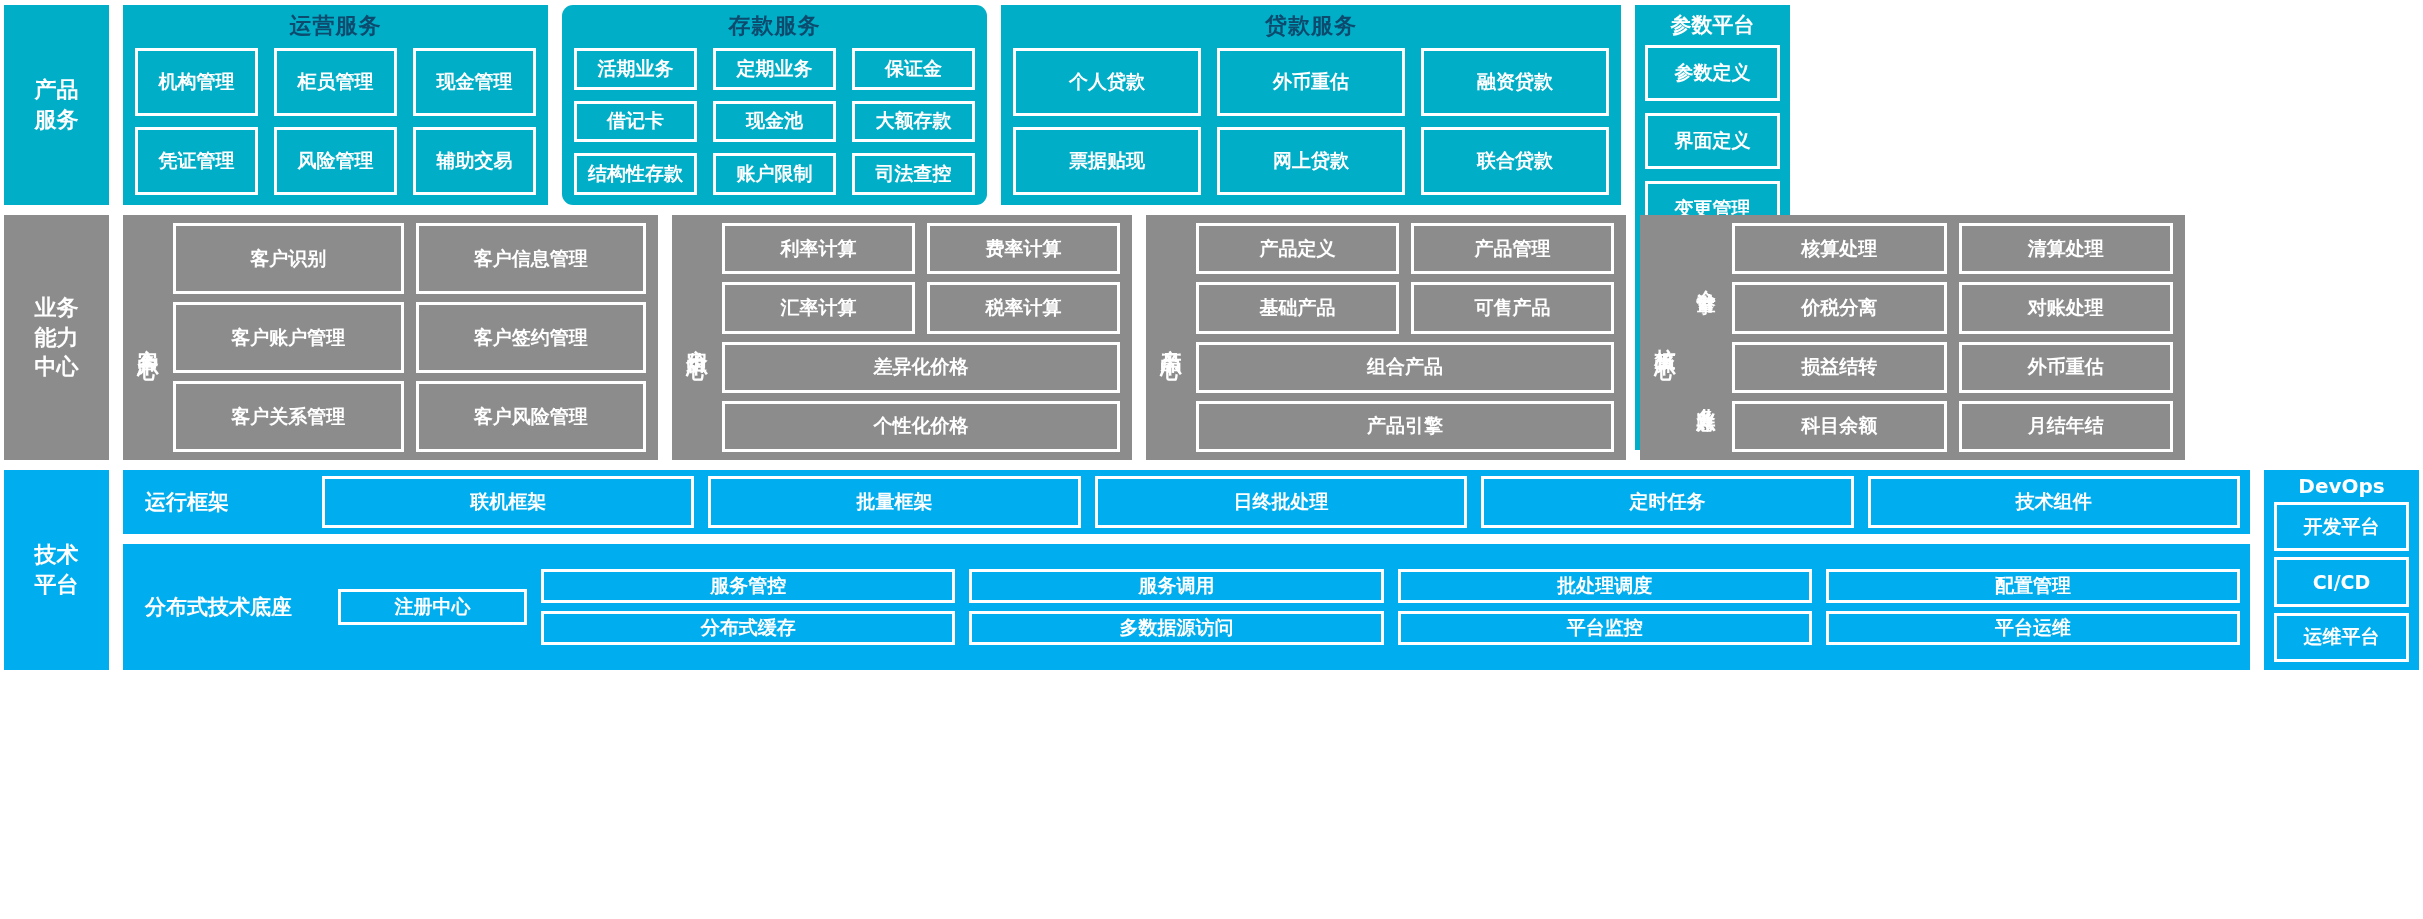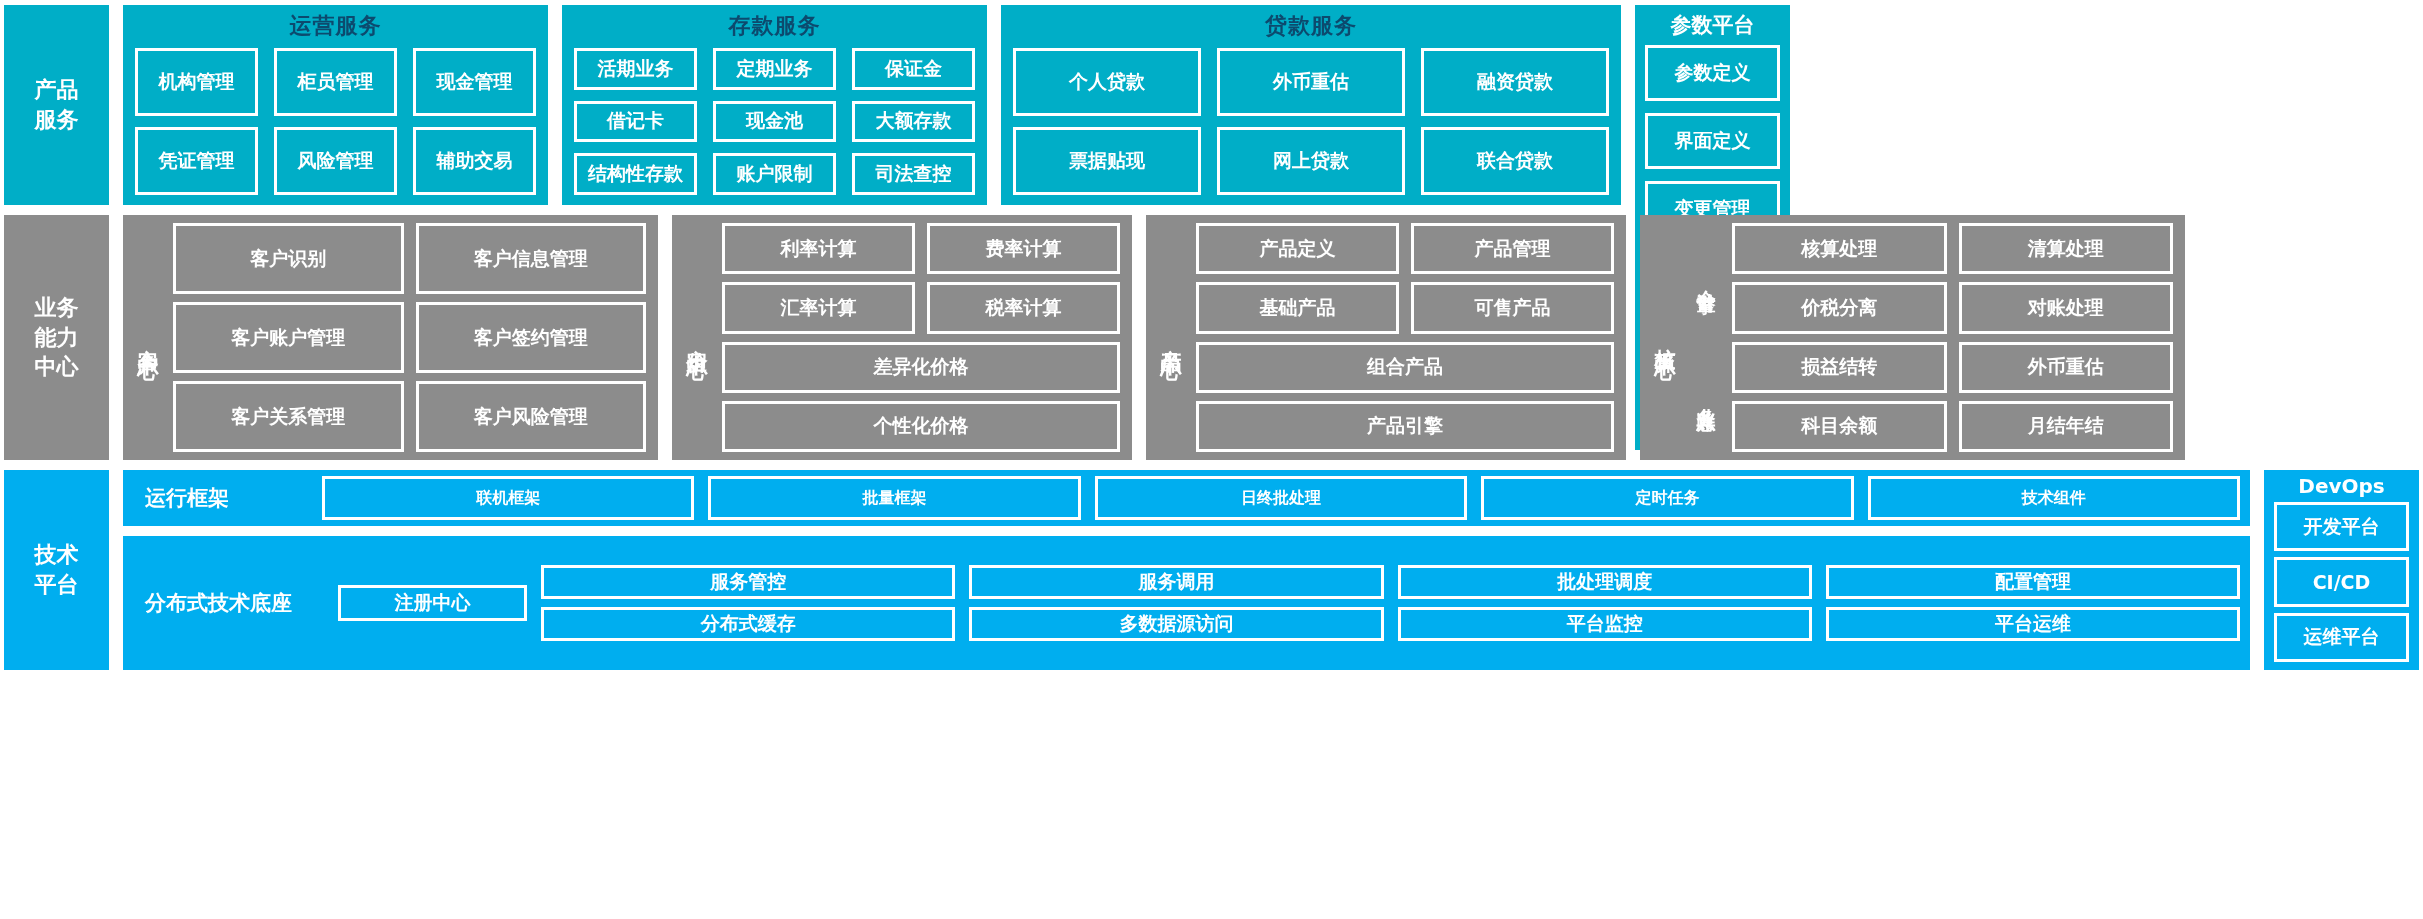--- a/index.html
+++ b/index.html
@@ -72,21 +72,21 @@
     justify-content: center;
     color: #fff;
     font-weight: bold;
     font-size: 19px;
     text-align: center;
     padding: 2px;
   }
 
   
   .p-oper   { flex: 0 0 425px; }
-  .p-dep    { flex: 0 0 425px; }
+  .p-dep    { flex: 0 0 425px; border-radius: 11px; }
   .p-loan   { flex: 0 0 620px; }
 
   
   .sidecol {
     flex: 0 0 155px;
     background: #00AEC7;
     display: flex;
     flex-direction: column;
     align-items: center;
     padding: 6px 10px 8px 10px;
@@ -142,21 +142,21 @@
     padding: 6px 10px;
     gap: 14px;
   }
   .tech-row.r1 { flex: 0 0 56px; }
   .tech-row.r2 { flex: 1; }
   .tech-label {
     color: #fff; font-weight: bold; font-size: 21px;
     flex: 0 0 175px; padding-left: 12px;
   }
   .tech-cells { flex: 1; display: grid; grid-template-columns: repeat(5, 1fr); gap: 10px 14px; }
-  .tech-cells .cell { height: 44px; font-size: 16px; }
+  .tech-cells .cell { height: 52px; font-size: 19px; }
   .tech-reg { flex: 0 0 205px; display: flex; padding-left: 16px; }
   .tech-reg .cell { flex: 1; font-size: 19px; }
   .tech-grid4 { flex: 1; display: grid; grid-template-columns: repeat(4, 1fr); gap: 8px 14px; }
   .tech-grid4 .cell { font-size: 19px; height: 34px; }
 
   .devops {
     flex: 0 0 155px;
     background: #00AEEF;
     display: flex; flex-direction: column; align-items: center;
     padding: 4px 10px 8px 10px;

